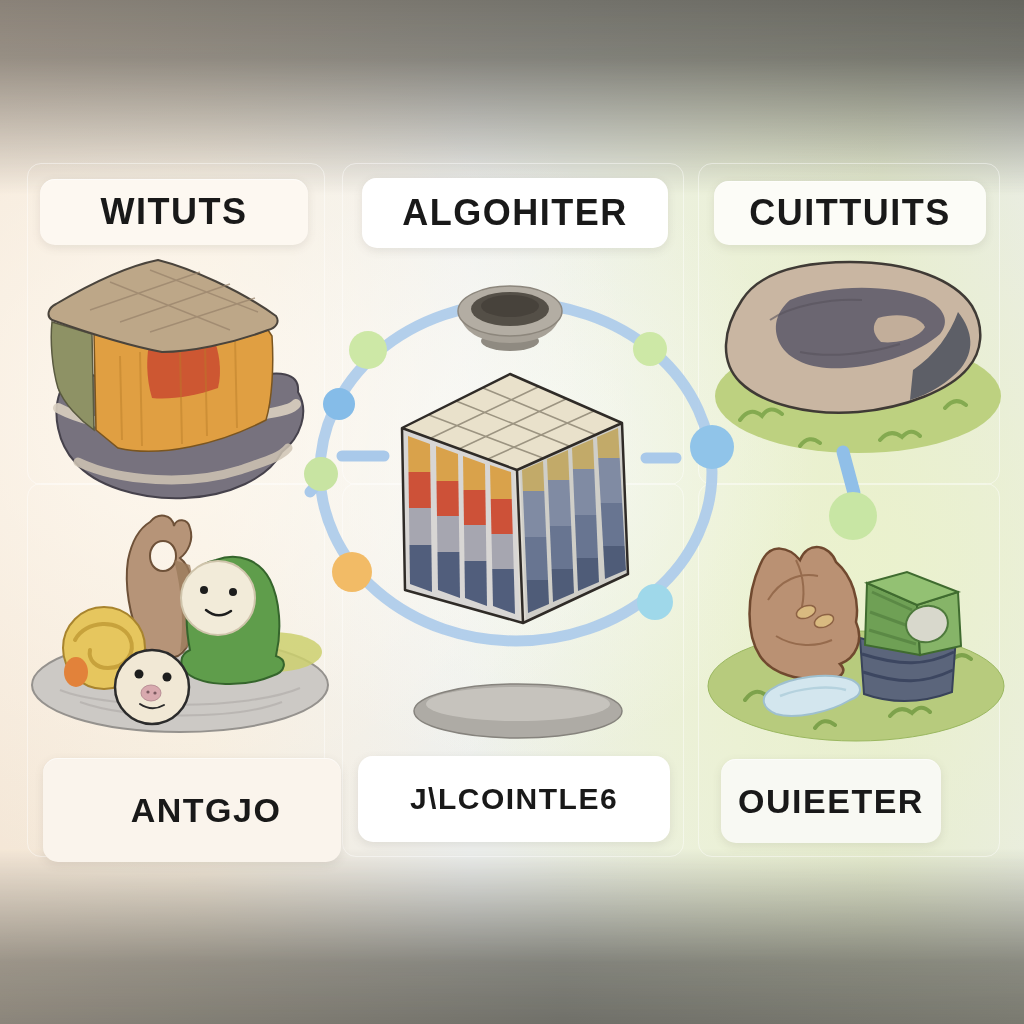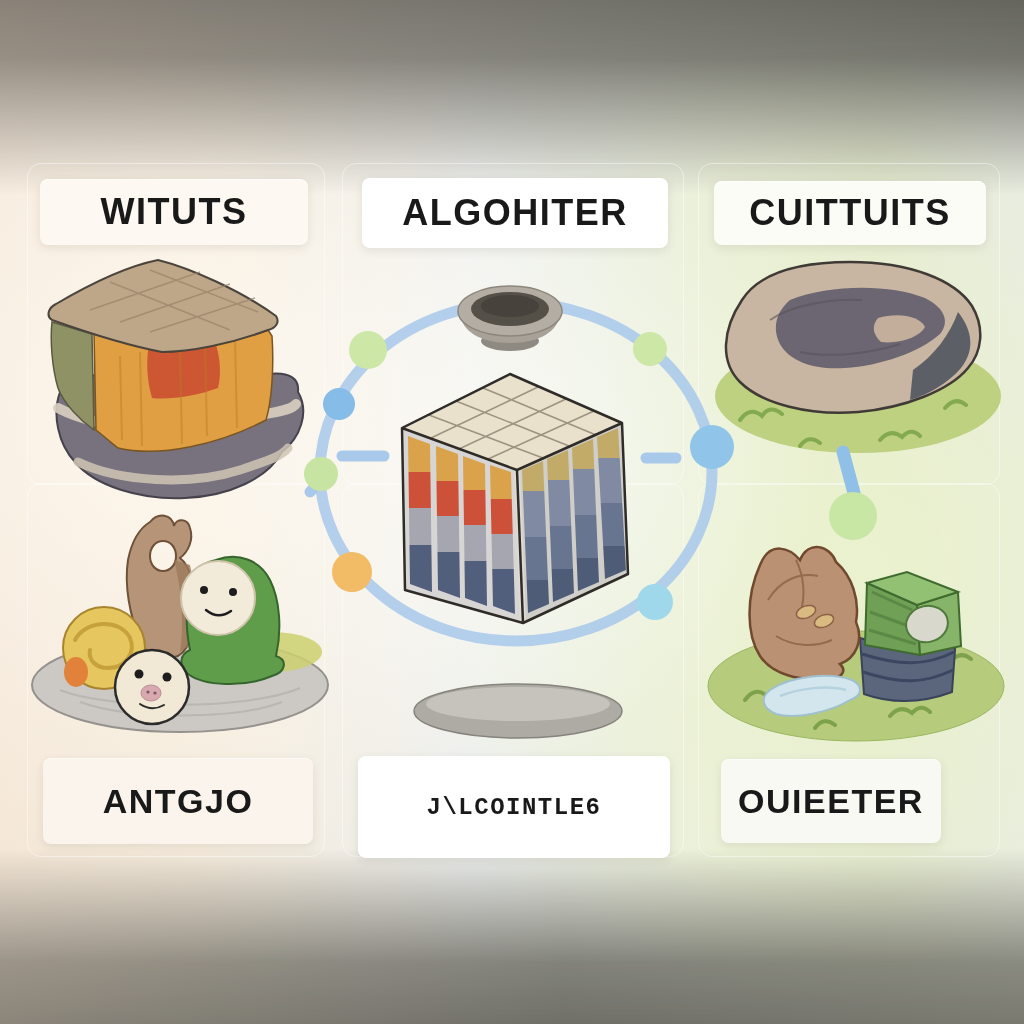--- a/index.html
+++ b/index.html
@@ -24,29 +24,29 @@
   .cell{position:absolute;border:1px solid rgba(255,255,255,.45);border-radius:14px;pointer-events:none;}
   .cell-tl{left:27px;top:163px;width:296px;height:320px;}
   .cell-tc{left:342px;top:163px;width:340px;height:320px;}
   .cell-tr{left:698px;top:163px;width:300px;height:320px;}
   .cell-bl{left:27px;top:483px;width:296px;height:372px;}
   .cell-bc{left:342px;top:483px;width:340px;height:372px;}
   .cell-br{left:698px;top:483px;width:300px;height:372px;}
   .art{position:absolute;left:0;top:0;width:1024px;height:1024px;}
   .chip{
     position:absolute;display:flex;align-items:center;justify-content:center;
-    border-radius:8px;color:#191919;font-weight:bold;letter-spacing:1.5px;
+    border-radius:15px;color:#191919;font-weight:bold;letter-spacing:1.5px;
     box-shadow:0 3px 10px rgba(90,80,70,.12), 0 1px 0 rgba(255,255,255,.6) inset;
     font-size:36px;
   }
   .chip-tl{left:40px; top:179px;width:268px;height:66px;background:#fdf8f1;}
   .chip-tc{left:362px;top:178px;width:306px;height:70px;background:#ffffff;}
   .chip-tr{left:714px;top:181px;width:272px;height:64px;background:#fcfcf7;}
-  .chip-bl{left:43px; top:758px;width:270px;height:86px;background:#faf4ec;font-size:34px;}
-  .chip-bc{left:358px;top:756px;width:312px;height:102px;background:#ffffff;font-size:24px;font-family:Liberation Mono, monospace;}
+  .chip-bl{left:43px; top:758px;width:270px;height:104px;background:#faf4ec;font-size:34px;padding-left:28px;}
+  .chip-bc{left:358px;top:756px;width:312px;height:86px;background:#ffffff;font-size:30px;}
   .chip-br{left:721px;top:759px;width:220px;height:84px;background:#f8f9f3;font-size:34px;}
 </style>
 </head>
 <body>
 
 <div class="canvas">
 
   <div class="shade shade-top"></div>
   <div class="shade shade-bottom"></div>
 

